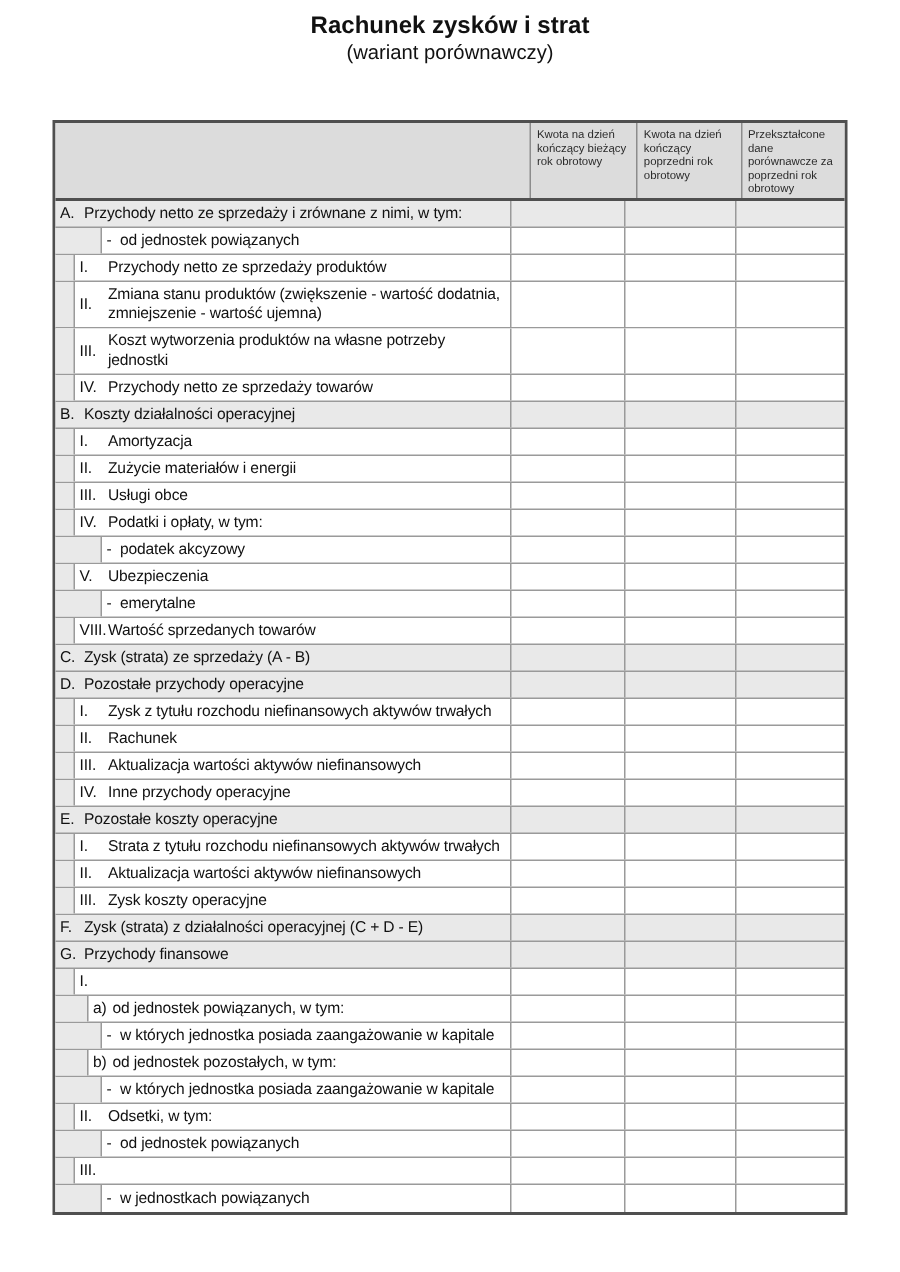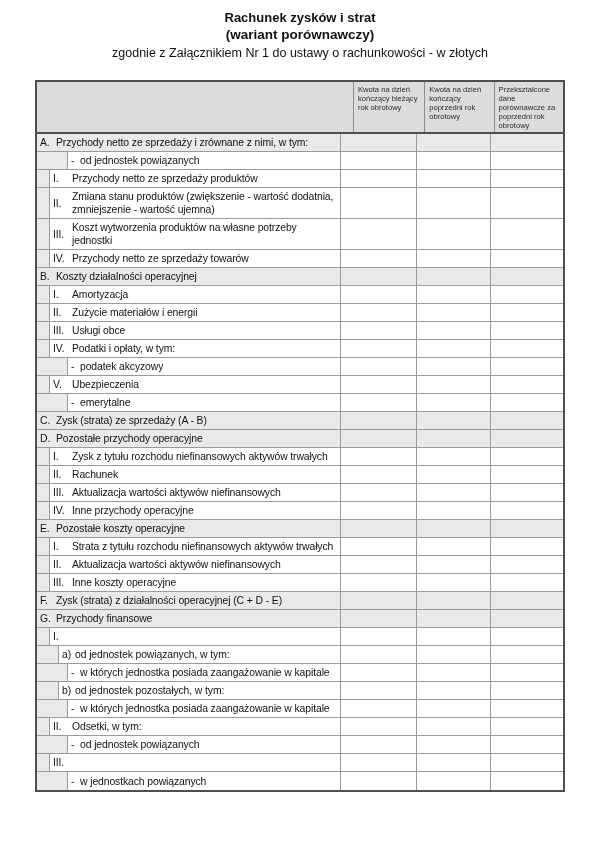--- a/index.html
+++ b/index.html
@@ -5,22 +5,22 @@
   html,body{margin:0;padding:0;background:#ffffff;}
   .page{
     position:relative;
     width:600px;height:848px;
     background:#ffffff;
     font-family:"Liberation Sans","DejaVu Sans",sans-serif;
     color:#111;
     overflow:hidden;
   }
   .doc-header{text-align:center;padding-top:9px;}
-  .doc-title{font-size:13px;font-weight:bold;line-height:18px;}
-  .doc-subtitle{font-size:13.5px;font-weight:bold;line-height:16px;}
+  .doc-title{font-size:16px;font-weight:bold;line-height:18px;}
+  .doc-subtitle{font-size:13.5px;font-weight:normal;line-height:16px;}
   .doc-note{font-size:12.5px;font-weight:normal;line-height:15px;margin-top:3px;}
 
   .tbl{
     position:absolute;left:35px;top:80px;
     width:530px;
     border:2px solid #4f4f4f;
     box-sizing:border-box;
     background:#fff;
   }
   .hdr-row{
@@ -79,21 +79,20 @@
   }
 </style>
 </head>
 <body>
 
 <div class="page">
 
   <div class="doc-header">
     <div class="doc-title">Rachunek zysków i strat</div>
     <div class="doc-subtitle">(wariant porównawczy)</div>
-    <div class="doc-note">zgodnie z Załącznikiem Nr 1 do ustawy o rachunkowości - w złotych</div>
   </div>
 
   <div class="tbl">
     <div class="hdr-row">
       <div class="hdr-label"></div>
       <div class="hdr-val w1">Kwota na dzień kończący bieżący rok obrotowy</div>
       <div class="hdr-val w2">Kwota na dzień kończący poprzedni rok obrotowy</div>
       <div class="hdr-val w3">Przekształcone dane porównawcze za poprzedni rok obrotowy</div>
     </div>
     <div id="tbl-body">
@@ -228,20 +227,30 @@
         <div class="row dash">
           <div class="spacer sp-dash"></div>
           <div class="label-cell">
             <span class="num num-dash">-</span>
             <span class="txt">emerytalne</span>
           </div>
           <div class="val w1"></div>
           <div class="val w2"></div>
           <div class="val w3"></div>
         </div>
+        <div class="row roman">
+          <div class="spacer sp-roman"></div>
+          <div class="label-cell">
+            <span class="num num-roman">VIII.</span>
+            <span class="txt">Wartość sprzedanych towarów</span>
+          </div>
+          <div class="val w1"></div>
+          <div class="val w2"></div>
+          <div class="val w3"></div>
+        </div>
         <div class="row section">
           <div class="label-cell">
             <span class="num num-section">C.</span>
             <span class="txt">Zysk (strata) ze sprzedaży (A - B)</span>
           </div>
           <div class="val w1"></div>
           <div class="val w2"></div>
           <div class="val w3"></div>
         </div>
         <div class="row section">
@@ -319,21 +328,21 @@
             <span class="txt">Aktualizacja wartości aktywów niefinansowych</span>
           </div>
           <div class="val w1"></div>
           <div class="val w2"></div>
           <div class="val w3"></div>
         </div>
         <div class="row roman">
           <div class="spacer sp-roman"></div>
           <div class="label-cell">
             <span class="num num-roman">III.</span>
-            <span class="txt">Inne koszty operacyjne</span>
+            <span class="txt">Zysk koszty operacyjne</span>
           </div>
           <div class="val w1"></div>
           <div class="val w2"></div>
           <div class="val w3"></div>
         </div>
         <div class="row section">
           <div class="label-cell">
             <span class="num num-section">F.</span>
             <span class="txt">Zysk (strata) z działalności operacyjnej (C + D - E)</span>
           </div>

